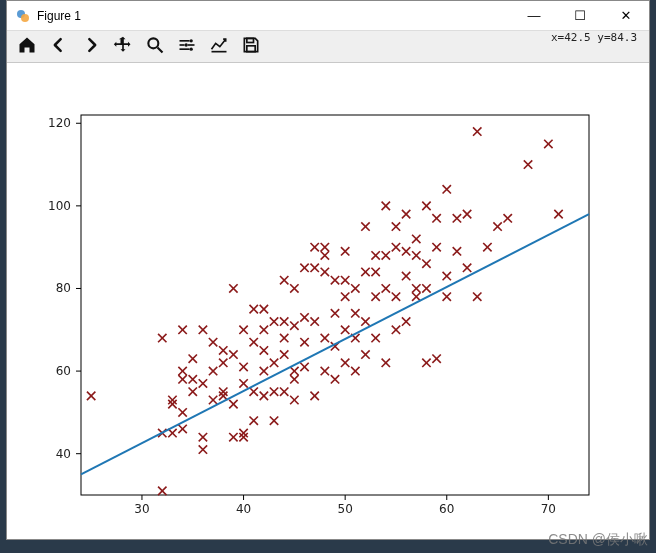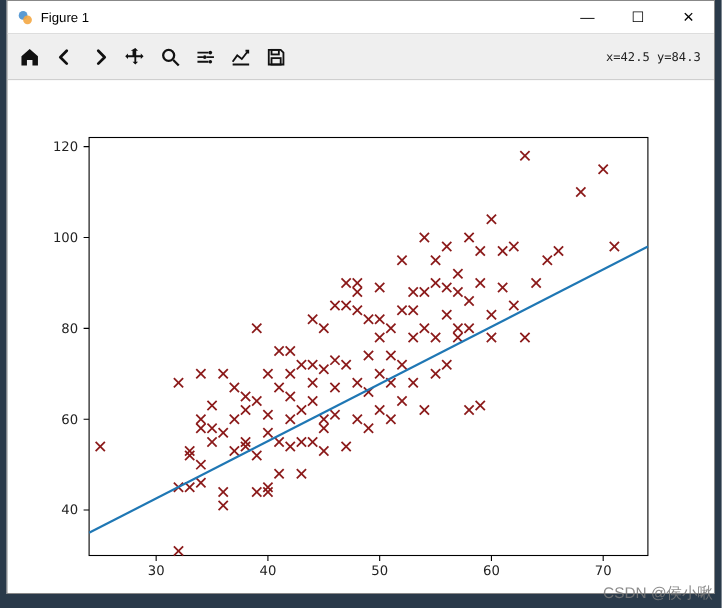--- a/index.html
+++ b/index.html
@@ -29,23 +29,23 @@
     display: inline-block;
   }
   .titlebar .title { flex: 1; font-size: 12px; color: #000; }
   .win-btns { display: flex; height: 100%; }
   .win-btn {
     width: 46px; height: 100%;
     display: flex; align-items: center; justify-content: center;
     color: #000; font-size: 13px;
   }
   .toolbar {
-    height: 42px; background: #efefef;
+    height: 32px; background: #efefef;
     border-bottom: 1px solid #c8c8c8;
-    display: flex; align-items: center;
+    display: flex; 
     padding: 0 6px;
     gap: 4px;
   }
   .tool-btn {
     width: 28px; height: 28px;
     display: flex; align-items: center; justify-content: center;
     border: 1px solid transparent;
     color: #111;
   }
   .tool-spacer { flex: 1; }

